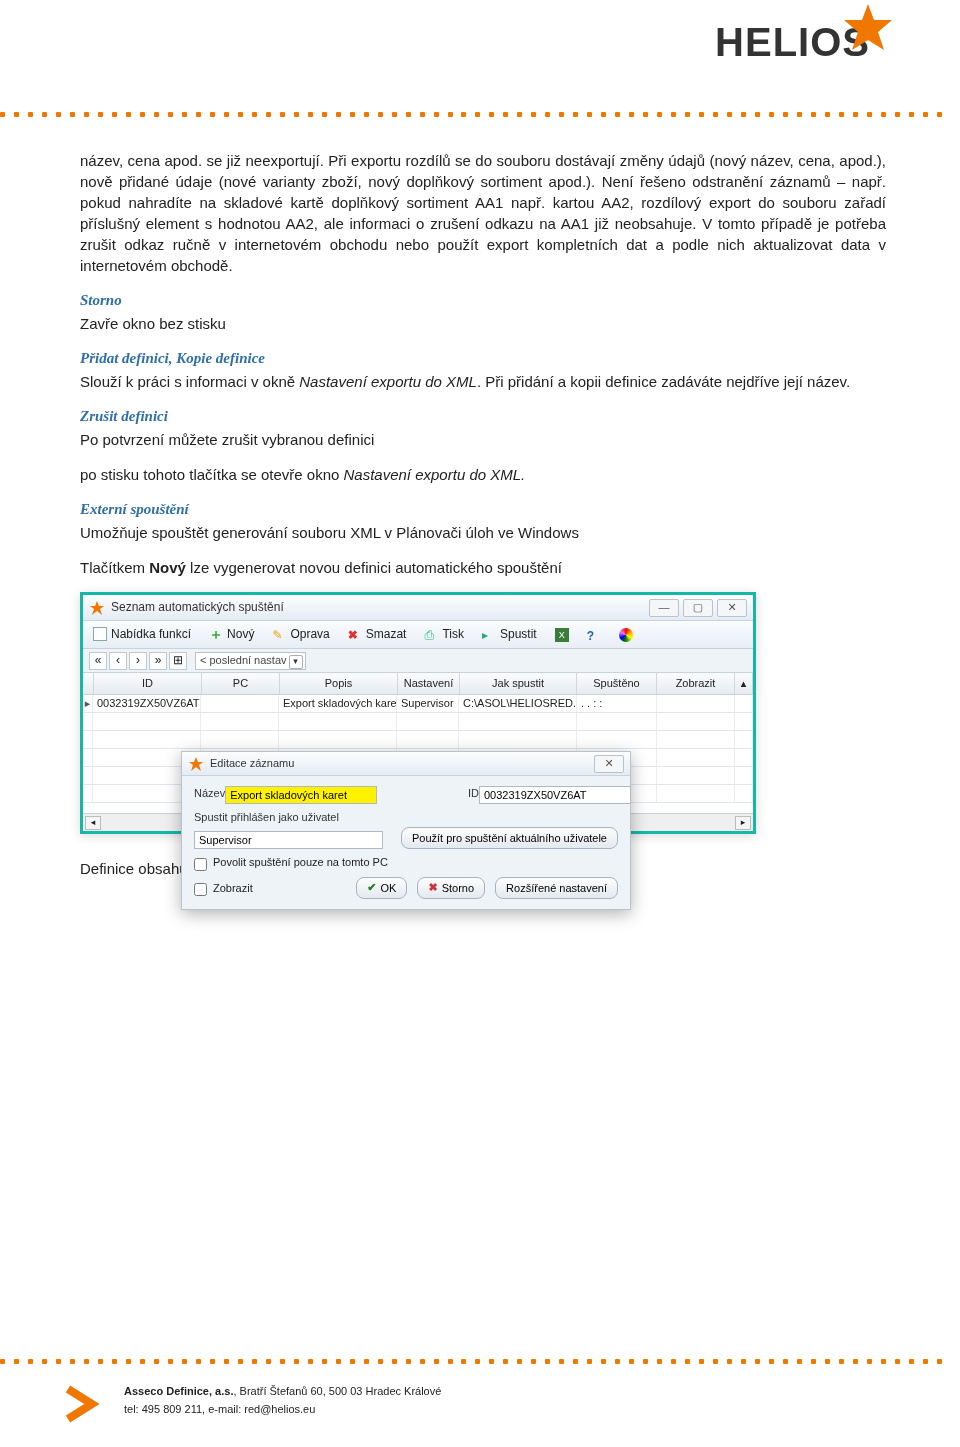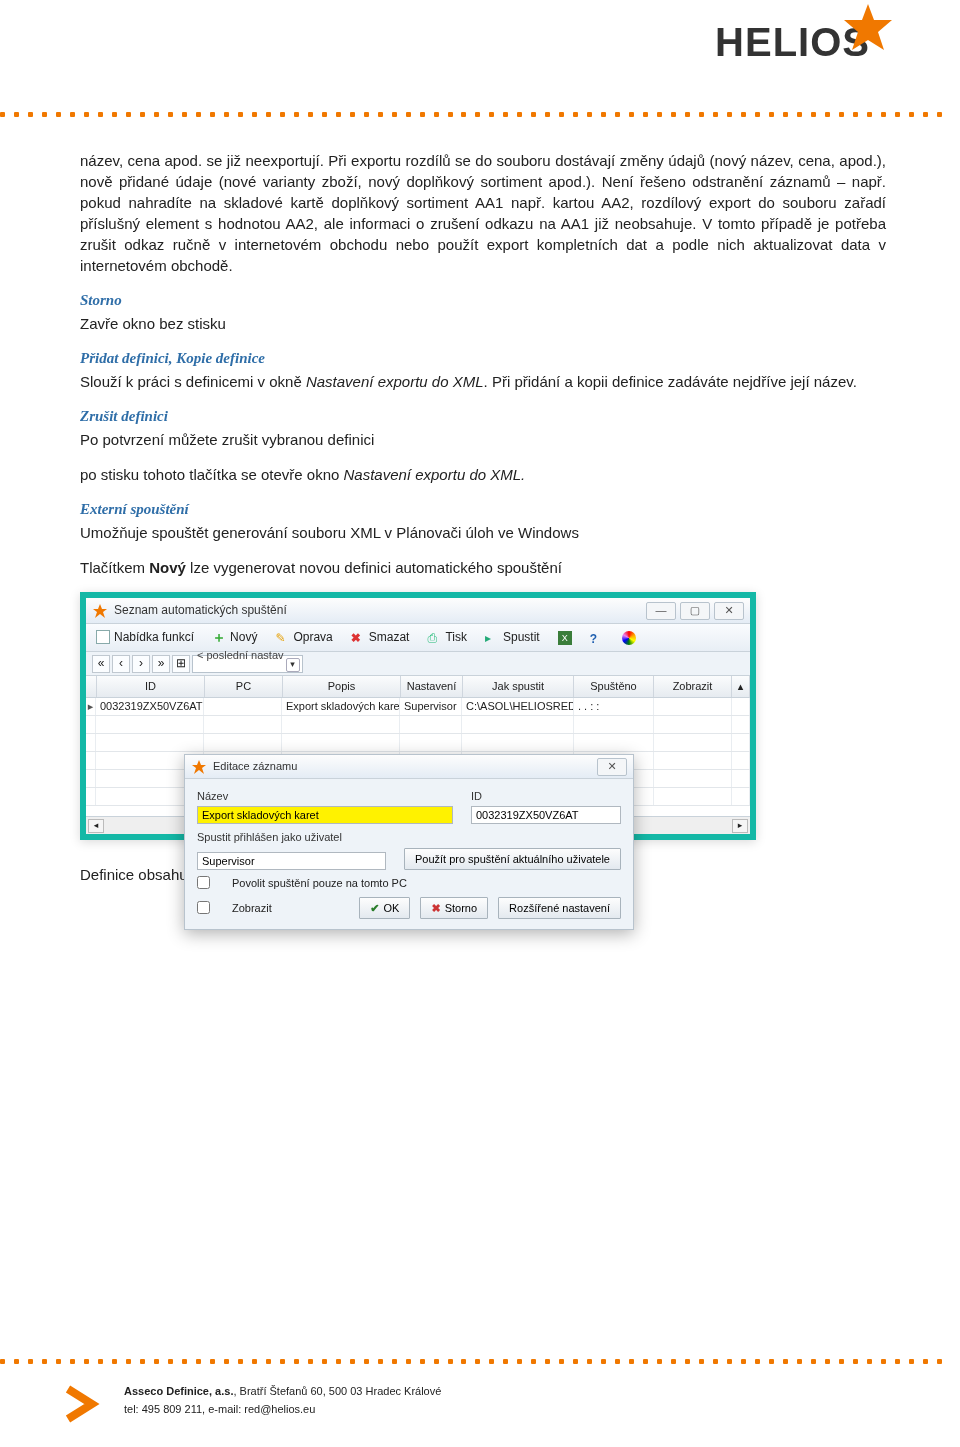--- a/index.html
+++ b/index.html
@@ -15,21 +15,21 @@
   .dot-rule span { width: 5px; height: 5px; background: #f07800; border-radius: 1px; }
 
   
   .content { padding: 32px 74px 24px 80px; font-size: 15px; line-height: 1.4; }
   .content p { margin: 0 0 14px 0; text-align: justify; }
   .heading-link { color: #2f6ea8; font-style: italic; font-weight: 700; font-family: Georgia, 'Times New Roman', serif; font-size: 15px; margin: 4px 0 2px 0; }
   .italic { font-style: italic; }
   .bold { font-weight: 700; }
 
   
-  .app-window { margin: 2px 0 24px 0; width: 676px; border: 6px solid #14b8a6; background: #14532d; font-family: Tahoma, Arial, sans-serif; font-size: 12px; box-shadow: 0 2px 10px rgba(0,0,0,0.15); }
+  .app-window { margin: 2px 0 24px 0; width: 676px; border: 3px solid #14b8a6; background: #14532d; font-family: Tahoma, Arial, sans-serif; font-size: 12px; box-shadow: 0 2px 10px rgba(0,0,0,0.15); }
   .titlebar { background: linear-gradient(#fdfdfd,#e4ecf5); height: 26px; display: flex; align-items: center; padding: 0 6px; border-bottom: 1px solid #c9d2da; }
   .titlebar .ti-icon { width: 16px; height: 16px; margin-right: 6px; }
   .titlebar .ti-title { flex: 1; color: #333; }
   .win-controls { display: flex; gap: 4px; }
   .win-btn { width: 30px; height: 18px; border: 1px solid #b8c3cd; background: #f4f6f8; border-radius: 2px; display: flex; align-items: center; justify-content: center; font-size: 11px; color: #555; }
 
   .toolbar { background: linear-gradient(#fafcfe,#e8eef5); height: 28px; display: flex; align-items: center; padding: 0 6px; border-bottom: 1px solid #c9d2da; gap: 10px; }
   .toolbar .tb-btn { display: flex; align-items: center; gap: 4px; padding: 2px 4px; border-radius: 3px; cursor: default; }
   .toolbar .ico { width: 14px; height: 14px; display: inline-block; }
   .ico.menu { background:#fff;border:1px solid #8aa;}
@@ -37,21 +37,21 @@
   .ico.pencil { color:#e69f00; }
   .ico.cross { color:#d33; font-weight:bold; }
   .ico.print { color:#2b7; }
   .ico.play { color:#2a7; }
   .ico.xls { background:#3a7d3a;color:#fff;font-size:9px;line-height:14px;text-align:center;}
   .ico.help { color:#2060b0; font-weight:bold; }
   .ico.rainbow{ background: conic-gradient(red,orange,yellow,green,blue,violet,red); border-radius:50%;}
 
   .toolbar2 { background:#eef3f8; height:24px; display:flex; align-items:center; padding:0 6px; border-bottom:1px solid #c9d2da; gap:2px;}
   .toolbar2 .sq { width:18px; height:18px; border:1px solid #c0c8d0; background:#fbfdff; display:flex; align-items:center; justify-content:center;}
-  .filter-combo { margin-left:0; height:18px; border:1px solid #b8c3cd; background:#fff; display:flex; align-items:center; padding:0 18px 16px 4px; position:relative; font-size:11px; color:#444;}
+  .filter-combo { margin-left:6px; height:18px; border:1px solid #b8c3cd; background:#fff; display:flex; align-items:flex-start; padding:0 18px 16px 4px; position:relative; font-size:11px; color:#444;}
   .filter-combo .chev { position:absolute; right:2px; top:2px; width:14px;height:14px;border:1px solid #aab;border-radius:2px; display:flex;align-items:center;justify-content:center;font-size:9px;color:#333;}
 
   .grid-head { display:flex; background:linear-gradient(#fbfcfd,#e6ebf0); border-bottom:1px solid #c9d2da; height:22px; font-size:11px; }
   .grid-head div { border-right:1px solid #cfd6de; padding:3px 5px; text-align:center; }
   .col-sel{width:10px;}
   .col-id{width:108px;}
   .col-pc{width:78px;}
   .col-popis{width:118px;}
   .col-uz{width:62px;}
   .col-jak{flex:1;}
@@ -65,26 +65,26 @@
   .grid-body .col-sel{display:flex;align-items:center;justify-content:center;color:#555;}
   .scrollbar-h { height:18px; background:#efefef; border-top:1px solid #c9d2da; display:flex; align-items:center; padding:0 2px;}
   .scrollbar-h .sb-btn{width:16px;height:14px;border:1px solid #bbb;background:#f5f5f5;display:flex;align-items:center;justify-content:center;font-size:9px;}
   .scrollbar-h .sb-track{flex:1;}
 
   
   .dialog { position:absolute; left:98px; top:56px; width:450px; background:#f3f7fb; border:1px solid #b8c3cd; box-shadow:0 4px 16px rgba(0,0,0,0.3); font-size:11px; }
   .dialog .titlebar{height:24px;}
   .dialog-body { padding:10px 12px 10px 12px; background:#eef3f8; }
   .dlg-row { display:flex; gap:18px; margin-bottom:6px; align-items:flex-end;}
-  .dlg-col { display:flex; flex-direction:column; }
+  .dlg-col { display:flex; flex-direction:row; }
   .dlg-label { color:#333; margin-bottom:2px; }
   .dlg-input { height:18px; border:1px solid #b0b8c0; padding:1px 4px; background:#fff; font-family:inherit; font-size:11px;}
   .dlg-input.hl { background:#fff200; }
-  .dlg-btn { height:22px; padding:0 10px; border:1px solid #a8b3bc; background:linear-gradient(#fdfdfd,#e3e9ef); border-radius:1px; font-size:11px; display:inline-flex; align-items:center; gap:4px;}
-  .dlg-check { display:flex; align-items:flex-start; gap:22px; margin-top:2px;}
+  .dlg-btn { height:22px; padding:0 10px; border:1px solid #a8b3bc; background:linear-gradient(#fdfdfd,#e3e9ef); border-radius:8px; font-size:11px; display:inline-flex; align-items:center; gap:4px;}
+  .dlg-check { display:flex; align-items:flex-end; gap:6px; margin-top:2px;}
   .dlg-check input{width:13px;height:13px;}
   .dlg-foot { display:flex; gap:10px; margin-top:6px; align-items:center;}
   .green-check{color:#2a7d2a;font-weight:bold;}
   .red-x{color:#c33;font-weight:bold;}
 
   
   .footer-area { position:absolute; bottom:0; left:0; right:0; }
   .footer { display:flex; align-items:flex-start; padding:18px 74px 22px 62px; font-size:11px;}
   .arrow-icon { width:42px; height:42px; margin-right:20px; flex-shrink:0; }
   .footer-text { line-height:1.6; }
@@ -174,21 +174,21 @@
 </div>
 
 <div class="content">
   <p>název, cena apod. se již neexportují. Při exportu rozdílů se do souboru dostávají změny údajů (nový název, cena, apod.), nově přidané údaje (nové varianty zboží, nový doplňkový sortiment apod.). Není řešeno odstranění záznamů – např. pokud nahradíte na skladové kartě doplňkový sortiment AA1 např. kartou AA2, rozdílový export do souboru zařadí příslušný element s hodnotou AA2, ale informaci o zrušení odkazu na AA1 již neobsahuje. V tomto případě je potřeba zrušit odkaz ručně v internetovém obchodu nebo použít export kompletních dat a podle nich aktualizovat data v internetovém obchodě.</p>
 
   <div class="heading-link">Storno</div>
   <p>Zavře okno bez stisku</p>
 
   <div class="heading-link">Přidat definici, Kopie definice</div>
   <p>
-    <span>Slouží k práci s definicemi v okně </span><span class="italic">Nastavení exportu do XML</span><span>. Při přidání a kopii definice zadáváte nejdříve její název.</span>
+    <span>Slouží k práci s informaci v okně </span><span class="italic">Nastavení exportu do XML</span><span>. Při přidání a kopii definice zadáváte nejdříve její název.</span>
   </p>
 
   <div class="heading-link">Zrušit definici</div>
   <p>Po potvrzení můžete zrušit vybranou definici</p>
 
   <p>
     <span>po stisku tohoto tlačítka se otevře okno </span><span class="italic">Nastavení exportu do XML.</span>
   </p>
 
   <div class="heading-link">Externí spouštění</div>

